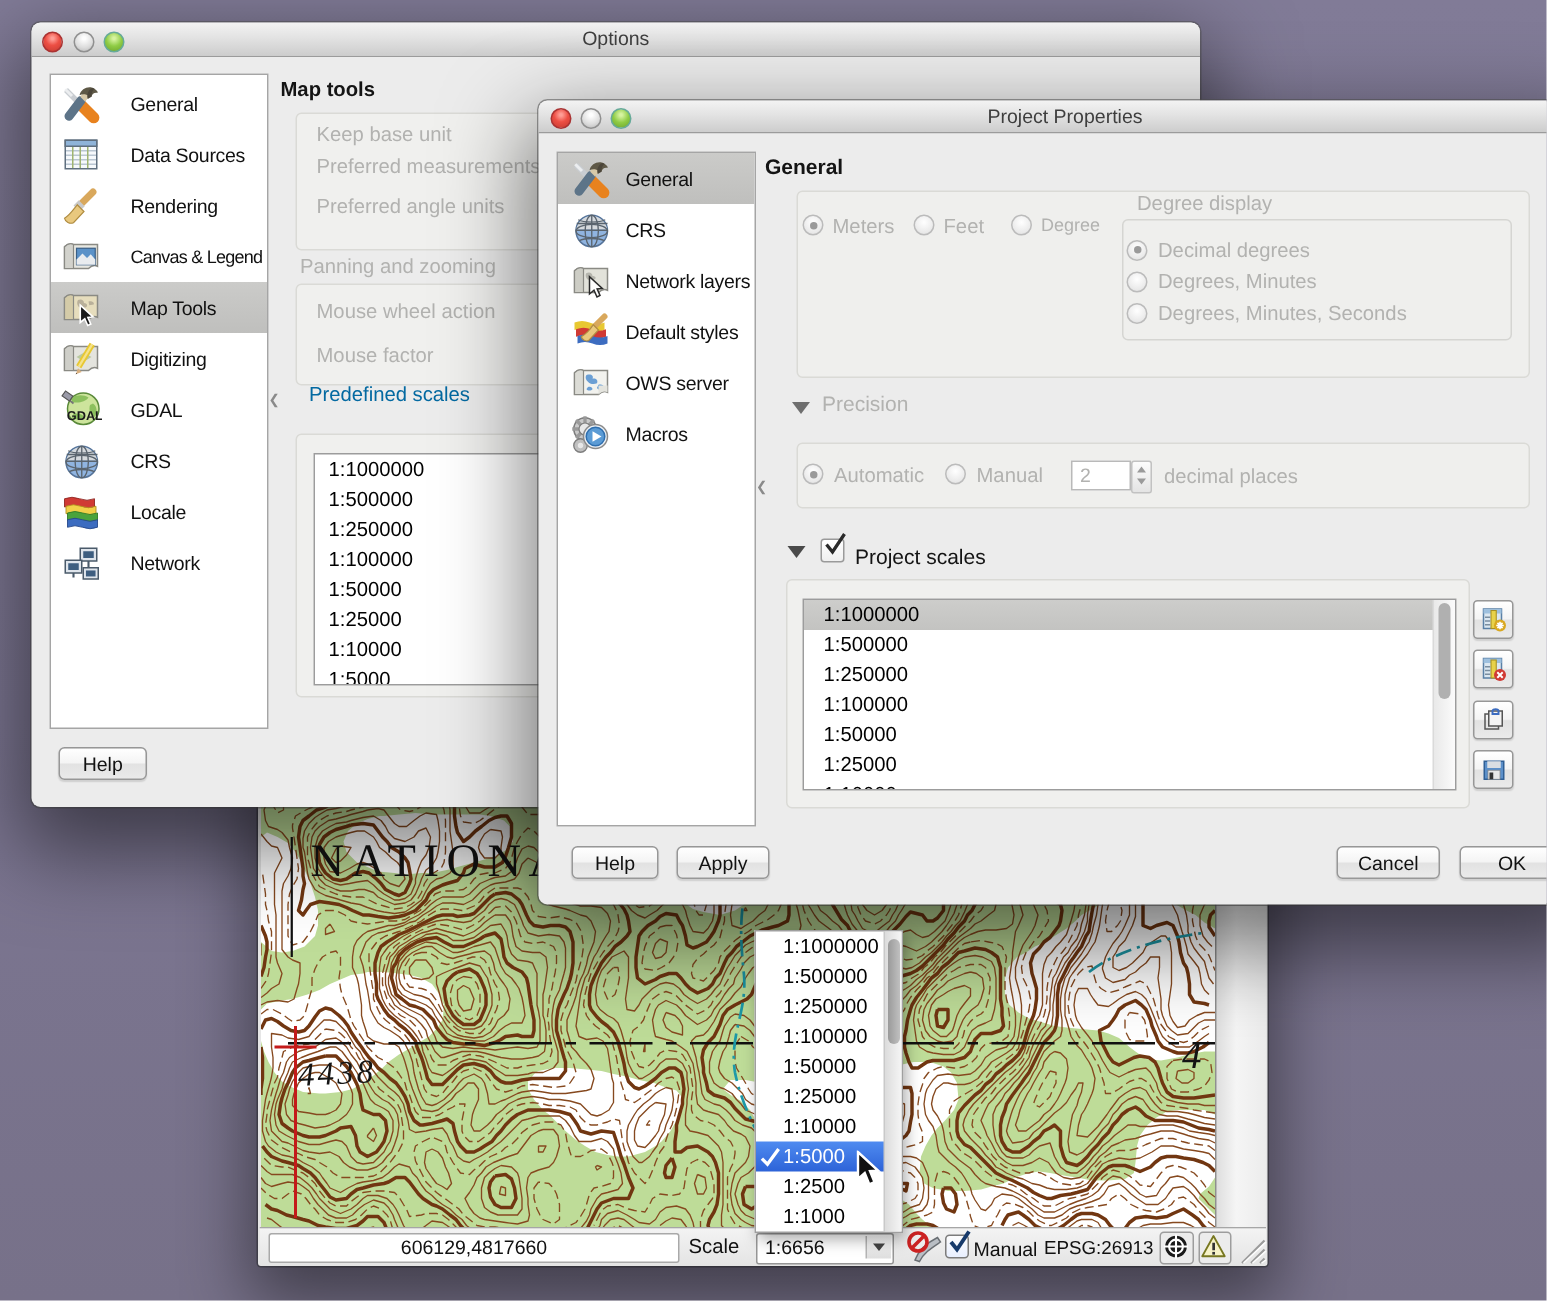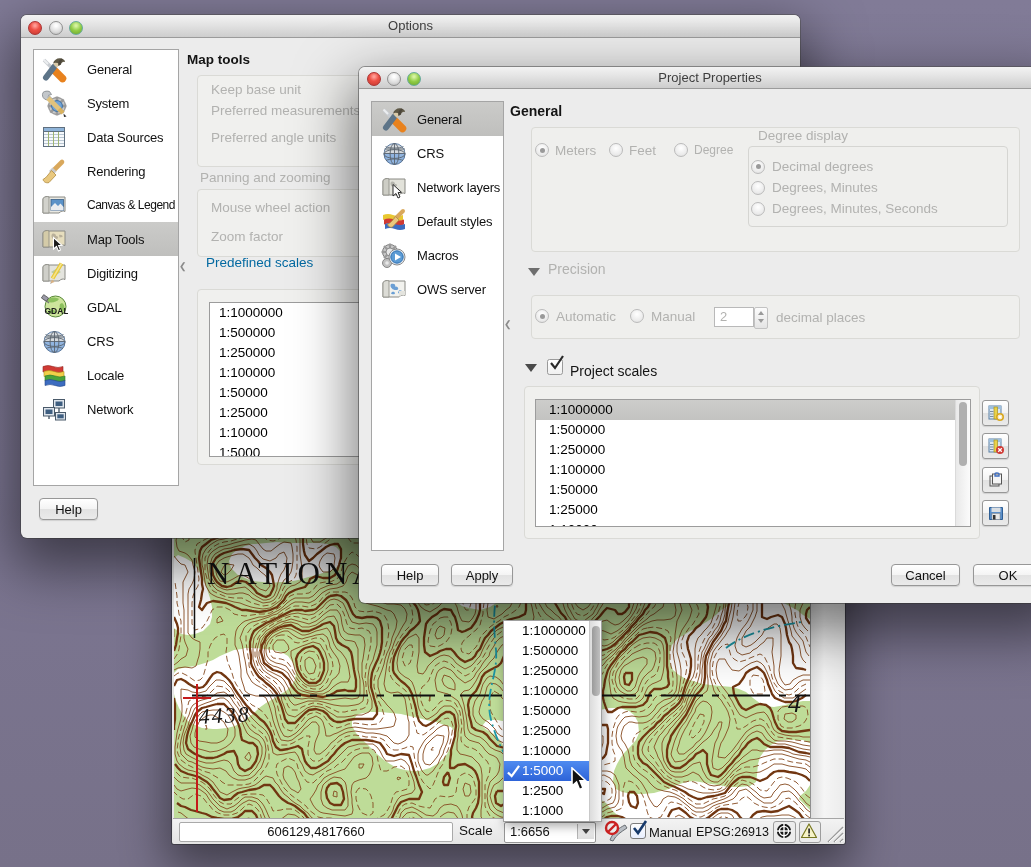--- a/index.html
+++ b/index.html
@@ -491,26 +491,20 @@
   </div>
   <div class="sidebar" style="left:12px;top:34px;width:144px;height:433px;padding-top:2px;box-sizing:content-box;">
     <div class="srow">
         <svg class="ic" viewBox="0 0 28 28">
           <use href="#i-tools"></use>
         </svg>
         <span class="lb">General</span>
       </div>
     <div class="srow">
         <svg class="ic" viewBox="0 0 28 28">
-          <use href="#i-system"></use>
-        </svg>
-        <span class="lb">System</span>
-      </div>
-    <div class="srow">
-        <svg class="ic" viewBox="0 0 28 28">
           <use href="#i-table"></use>
         </svg>
         <span class="lb">Data Sources</span>
       </div>
     <div class="srow">
         <svg class="ic" viewBox="0 0 28 28">
           <use href="#i-brush"></use>
         </svg>
         <span class="lb">Rendering</span>
       </div>
@@ -558,21 +552,21 @@
       </div>
   </div>
   <div class="abs" style="left:166px;top:37px;font-size:13.5px;font-weight:bold;color:#141414;">Map tools</div>
   <div class="gbox" style="left:176px;top:60px;width:576px;height:90px;"></div>
   <div class="abs dim" style="left:190px;top:67px;font-size:13.5px;">Keep base unit</div>
   <div class="abs dim" style="left:190px;top:88px;font-size:13.5px;">Preferred measurements units</div>
   <div class="abs dim" style="left:190px;top:115px;font-size:13.5px;">Preferred angle units</div>
   <div class="abs dim" style="left:179px;top:155px;font-size:13.5px;">Panning and zooming</div>
   <div class="gbox" style="left:176px;top:174px;width:576px;height:66px;"></div>
   <div class="abs dim" style="left:190px;top:185px;font-size:13.5px;">Mouse wheel action</div>
-  <div class="abs dim" style="left:190px;top:214px;font-size:13.5px;">Zoom factor</div>
+  <div class="abs dim" style="left:190px;top:214px;font-size:13.5px;">Mouse factor</div>
   <div class="abs" style="left:185px;top:240px;font-size:13.5px;color:#0369a1;">Predefined scales</div>
   <div class="gbox" style="left:176px;top:274px;width:576px;height:174px;"></div>
   <div class="abs" style="left:188px;top:287px;width:552px;height:153px;background:#fff;border:1px solid #9c9c9c;overflow:hidden;">
     <div class="listrow">1:1000000</div>
     <div class="listrow">1:500000</div>
     <div class="listrow">1:250000</div>
     <div class="listrow">1:100000</div>
     <div class="listrow">1:50000</div>
     <div class="listrow">1:25000</div>
     <div class="listrow">1:10000</div>
@@ -609,29 +603,29 @@
         <span class="lb">Network layers</span>
       </div>
     <div class="srow">
         <svg class="ic" style="margin-left:8px;" viewBox="0 0 28 28">
           <use href="#i-styles"></use>
         </svg>
         <span class="lb">Default styles</span>
       </div>
     <div class="srow">
         <svg class="ic" style="margin-left:8px;" viewBox="0 0 28 28">
+          <use href="#i-ows"></use>
+        </svg>
+        <span class="lb">OWS server</span>
+      </div>
+    <div class="srow">
+        <svg class="ic" style="margin-left:8px;" viewBox="0 0 28 28">
           <use href="#i-macros"></use>
         </svg>
         <span class="lb">Macros</span>
-      </div>
-    <div class="srow">
-        <svg class="ic" style="margin-left:8px;" viewBox="0 0 28 28">
-          <use href="#i-ows"></use>
-        </svg>
-        <span class="lb">OWS server</span>
       </div>
   </div>
   <div class="abs" style="left:151px;top:36px;font-size:14px;font-weight:bold;color:#141414;">General</div>
 
   <div class="gbox" style="left:172px;top:60px;width:487px;height:123px;background:#efefed;"></div>
   <div class="radio on abs" style="left:176px;top:76px;"></div>
   <div class="abs dim" style="left:196px;top:76px;font-size:13.5px;">Meters</div>
   <div class="radio abs" style="left:250px;top:76px;"></div>
   <div class="abs dim" style="left:270px;top:76px;font-size:13.5px;">Feet</div>
   <div class="radio abs" style="left:315px;top:76px;"></div>

